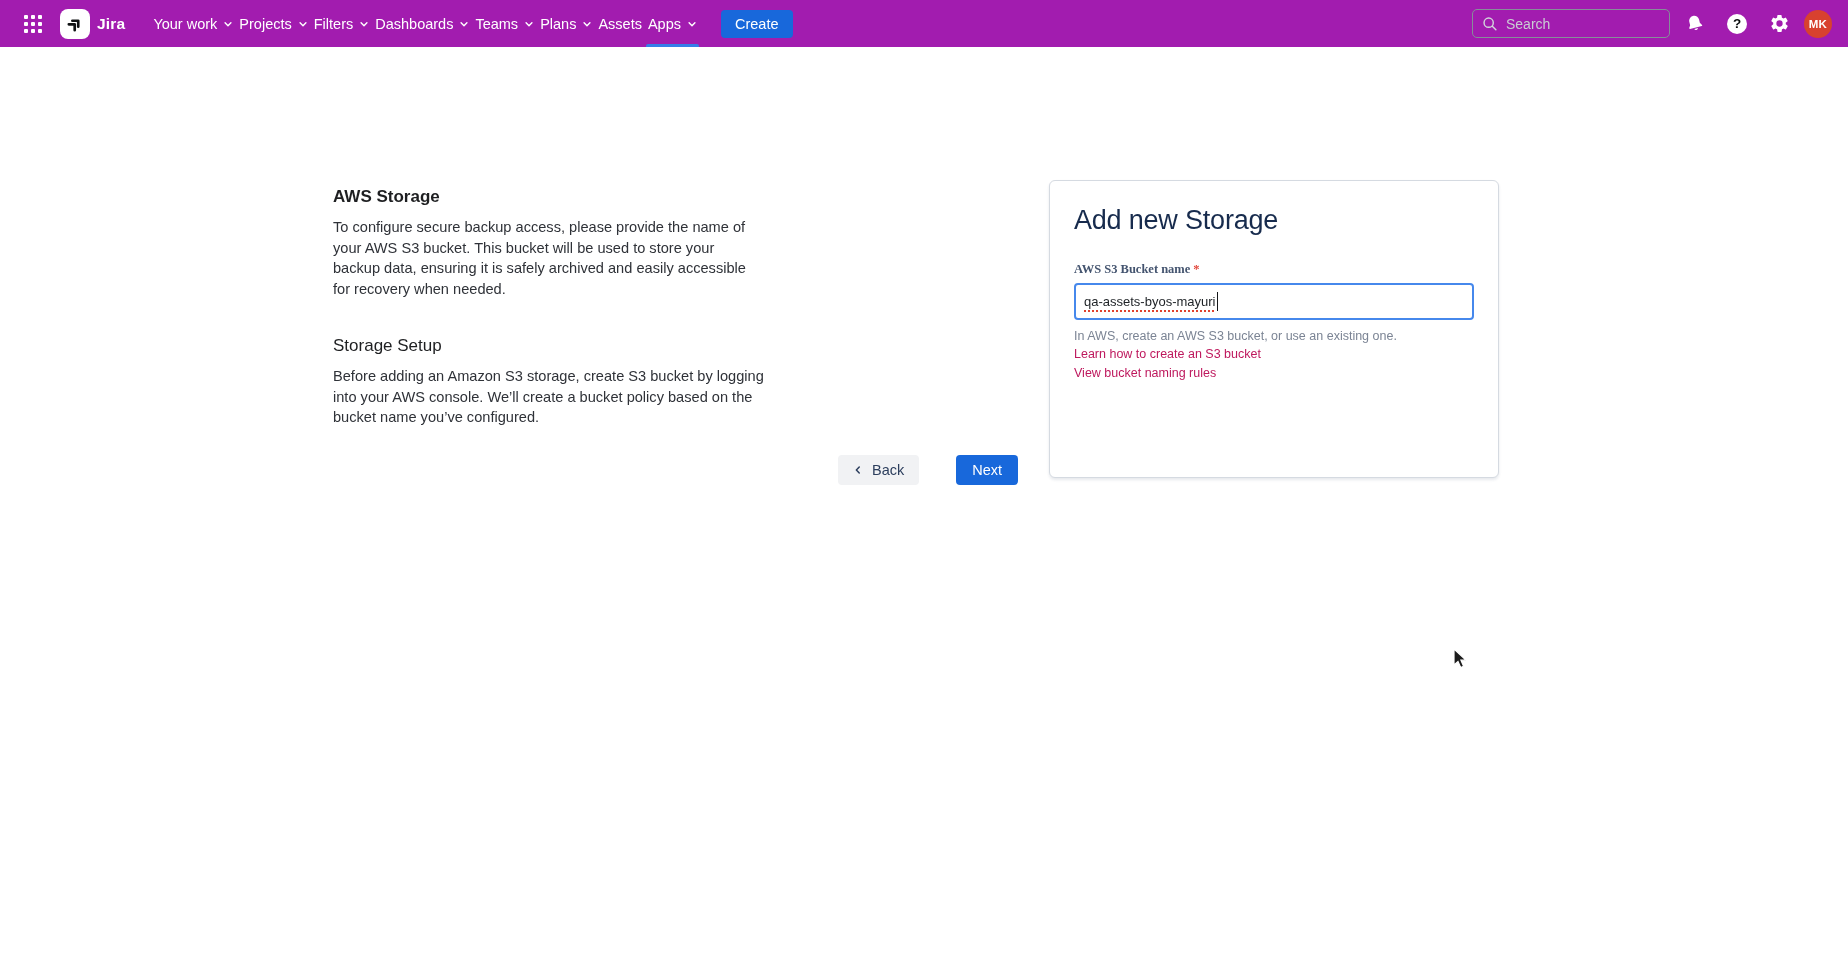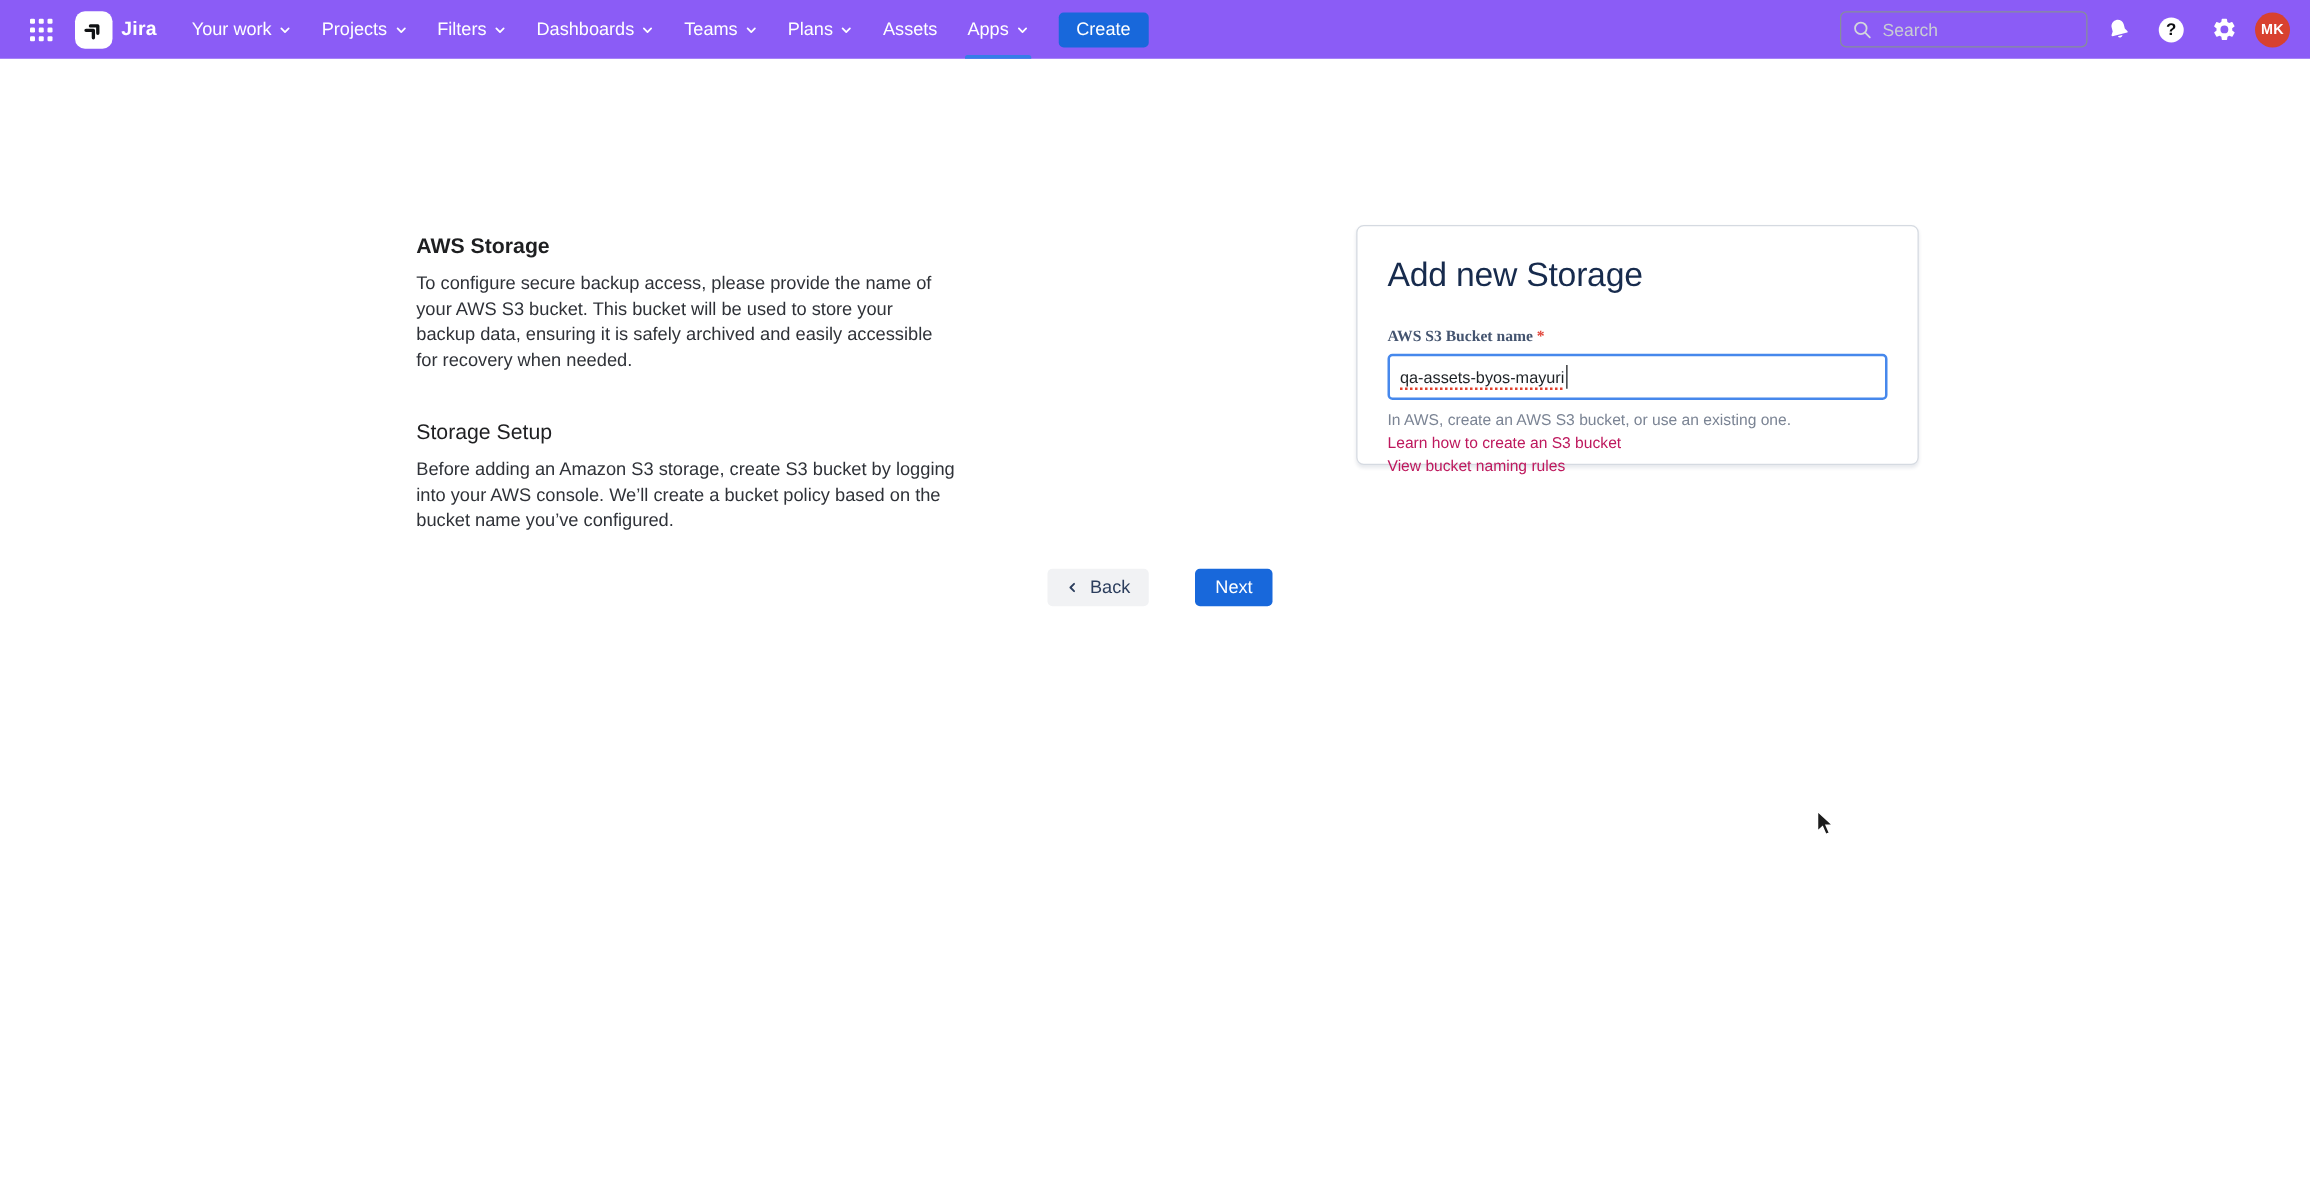--- a/index.html
+++ b/index.html
@@ -6,21 +6,21 @@
   html, body { width: 1848px; height: 953px; overflow: hidden; }
   body {
     font-family: "Liberation Sans", sans-serif;
     background: #ffffff;
     position: relative;
   }
 
   
   .topnav {
     height: 47px;
-    background: #8b5cf6;
+    background: #a21caf;
     display: flex;
     align-items: center;
     padding: 0 16px;
     position: relative;
   }
   .nav-left { display: flex; align-items: center; height: 100%; }
   .icon-btn {
     background: transparent; border: none; cursor: pointer;
     display: flex; align-items: center; justify-content: center;
     width: 34px; height: 34px; border-radius: 4px;
@@ -28,21 +28,21 @@
   .grid-icon { display: grid; grid-template-columns: repeat(3, 4px); gap: 3px; }
   .grid-icon span { width: 4px; height: 4px; background: #fff; border-radius: 1px; }
 
   .brand { display: flex; align-items: center; gap: 7px; margin-left: 10px; cursor: pointer; text-decoration: none; }
   .brand-mark {
     width: 30px; height: 30px; background: #ffffff; border-radius: 8px;
     display: flex; align-items: center; justify-content: center;
   }
   .brand-name { color: #ffffff; font-size: 15.5px; font-weight: 700; letter-spacing: .2px; }
 
-  .menu { display: flex; align-items: center; height: 100%; margin-left: 28px; gap: 24px; }
+  .menu { display: flex; align-items: center; height: 100%; margin-left: 28px; gap: 6px; }
   .menu-item {
     height: 100%; display: flex; align-items: center; gap: 6px;
     color: #ffffff; font-size: 14.5px; font-weight: 500; cursor: pointer; position: relative;
     white-space: nowrap;
   }
   .menu-item.active::after {
     content: ""; position: absolute; left: -2px; right: -2px; bottom: 0;
     height: 3px; background: #357DE8; border-radius: 2px 2px 0 0;
   }
 
@@ -76,21 +76,21 @@
 
   
   .main { position: relative; width: 100%; height: 906px; }
 
   .info-col { position: absolute; left: 333px; top: 140px; width: 432px; }
   .info-title { font-size: 17px; font-weight: 700; color: #1e1f21; }
   .info-body { margin-top: 10px; font-size: 14.6px; line-height: 20.5px; color: #2f3238; }
   .info-title.second { margin-top: 37px; font-weight: 500; }
 
   .card {
-    position: absolute; left: 1085px; top: 133px; width: 450px; height: 192px;
+    position: absolute; left: 1049px; top: 133px; width: 450px; height: 298px;
     background: #ffffff; border: 1px solid #d5dae1; border-radius: 6px;
     box-shadow: 0 2px 3px rgba(23, 43, 77, 0.10);
     padding: 24px;
   }
   .card-title { font-size: 27px; font-weight: 500; color: #172b4d; letter-spacing: -0.2px; }
   .field-label { margin-top: 26px; font-size: 12.5px; font-weight: 700; color: #44546f; font-family: Liberation Serif, serif; }
   .req-star { color: #e2483d; margin-left: 3px; font-weight: 700; }
   .text-input {
     margin-top: 6px; height: 37px; width: 100%;
     border: 2px solid #4688ec; border-radius: 4px;

